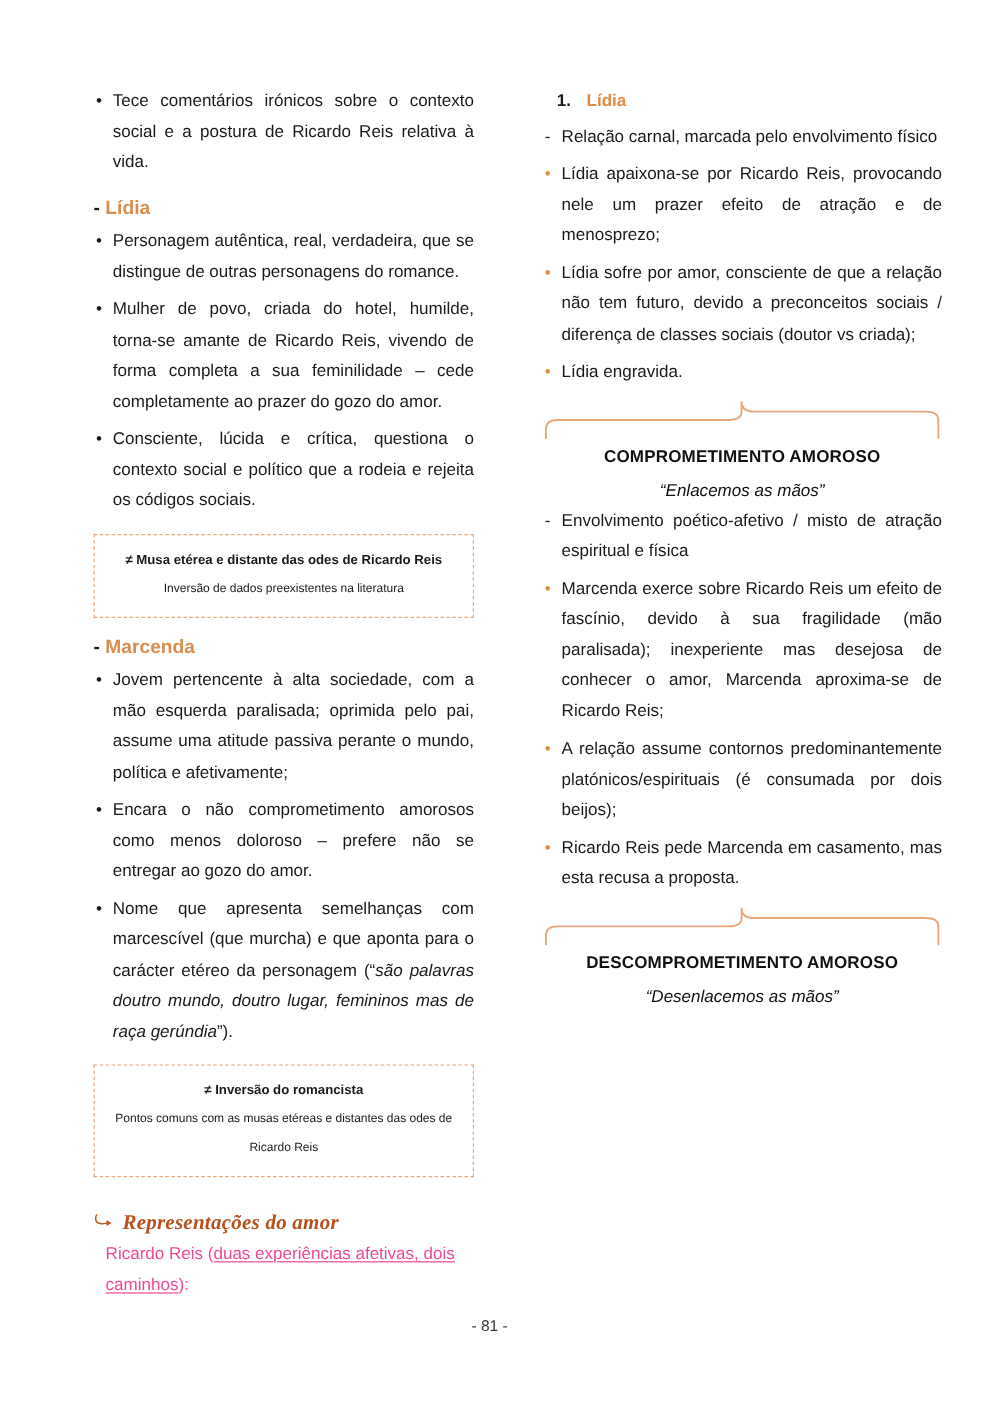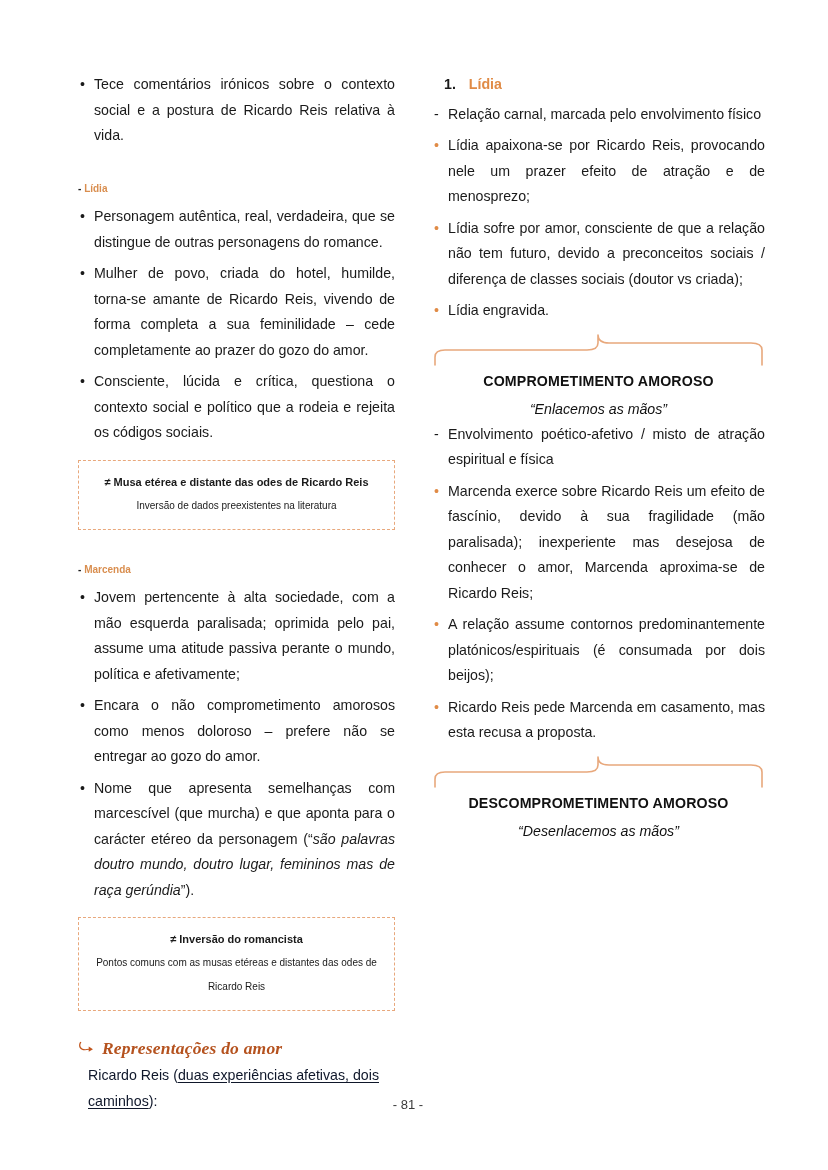--- a/index.html
+++ b/index.html
@@ -21,21 +21,21 @@
     width: 828px;
     height: 1170px;
     background: #fff;
   }
 
   .col {
     position: absolute;
     top: 72px;
   }
   .col-left  { left: 78px;  width: 317px; }
-  .col-right { left: 432px; width: 333px; }
+  .col-right { left: 452px; width: 333px; }
 
   p, div.tx {
     margin: 0;
   }
 
   
   .para {
     font-size: 14.2px;
     line-height: 25.5px;
     text-align: justify;
@@ -69,24 +69,24 @@
   .dash > .dot {
     position: absolute;
     left: 2px;
     top: 0;
     line-height: 25.5px;
     color: #1a1a1a;
   }
 
   
   .sub-head {
-    font-size: 10px;
-    line-height: 25.5px;
-    font-weight: bold;
-    margin-top: 27px;
+    font-size: 16px;
+    line-height: 25.5px;
+    font-weight: bold;
+    margin-top: 12px;
     margin-bottom: 3px;
   }
   .sub-head .dashmark { color: #1a1a1a; font-weight: bold; }
   .sub-head .name { color: #D98E4F; font-weight: bold; }
 
   .num-head {
     font-size: 14.2px;
     line-height: 25.5px;
     font-weight: bold;
     margin-bottom: 4px;
@@ -137,21 +137,21 @@
     line-height: 22px;
     color: #B5521E;
     letter-spacing: 0.2px;
     padding-left: 24px;
   }
   .sec-body {
     font-size: 14.2px;
     line-height: 25.5px;
     margin-top: 4px;
     padding-left: 10px;
-    color: #0f172a;
+    color: #ec4899;
   }
   .u { text-decoration: underline; text-underline-offset: 2px; }
 
   
   .brace {
     display: block;
     width: 333px;
     height: 34px;
     margin: 9px 0 2px 0;
   }

